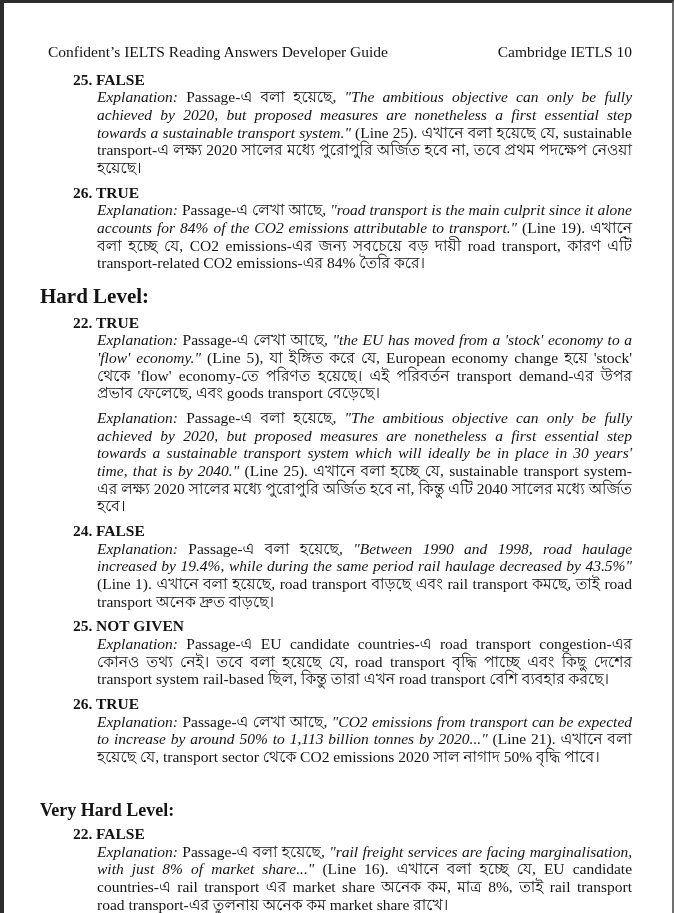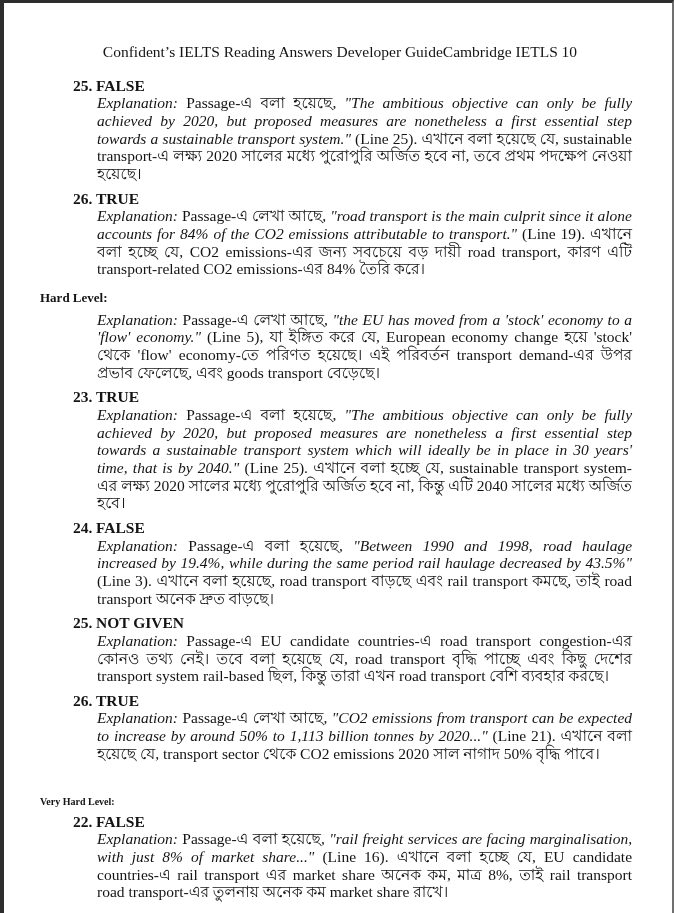--- a/index.html
+++ b/index.html
@@ -15,23 +15,23 @@
     border-left: 4px solid #2d2d2d;
     border-top: 3px solid #2d2d2d;
     border-right: 2px solid #707070;
     display: flex;
     flex-direction: column;
     overflow: hidden;
   }
   .content { padding: 40px 40px 0 36px; }
   .doc-header {
     display: flex;
-    justify-content: center;
+    justify-content: space-between;
     padding-left: 8px;
-    margin-bottom: 16px;
+    margin-bottom: 10px;
   }
   .section { margin-top: 13px; }
   .section.first { margin-top: 0; }
   .section.xl-gap { margin-top: 34px; }
   .section-heading { font-weight: bold; margin-bottom: 5px; }
   .item { margin: 5px 0 7px 33px; }
   .ansline { font-weight: bold; }
   .num { display: inline-block; min-width: 23px; }
   .expl { margin-left: 24px; text-align: justify; }
   .lbl { font-style: italic; font-weight: normal; }
@@ -62,63 +62,63 @@
         <div class="ansline"><span class="num">26.</span><span class="val">TRUE</span></div>
         <p class="expl"><b class="lbl">Explanation:</b>
 <span>Passage-এ লেখা আছে,</span>
 <i class="quote">"road transport is the main culprit since it alone accounts for 84% of the CO2 emissions attributable to transport."</i>
 <span>(Line 19). এখানে বলা হচ্ছে যে, CO2 emissions-এর জন্য সবচেয়ে বড় দায়ী road transport, কারণ এটি transport-related CO2 emissions-এর 84% তৈরি করে।</span></p>
       </article>
 
     </section>
 
     <section class="section">
-      <h2 class="section-heading" style="font-size:13px;">Hard Level:</h2>
+      <h2 class="section-heading" style="font-size:21px;">Hard Level:</h2>
 
       <article class="item">
+        <div class="ansline"><span class="num">22.</span><span class="val">TRUE</span></div>
         <p class="expl"><b class="lbl">Explanation:</b>
 <span>Passage-এ লেখা আছে,</span>
 <i class="quote">"the EU has moved from a 'stock' economy to a 'flow' economy."</i>
 <span>(Line 5), যা ইঙ্গিত করে যে, European economy change হয়ে 'stock' থেকে 'flow' economy-তে পরিণত হয়েছে। এই পরিবর্তন transport demand-এর উপর প্রভাব ফেলেছে, এবং goods transport বেড়েছে।</span></p>
       </article>
 
       <article class="item">
-        <div class="ansline"><span class="num">23.</span><span class="val">TRUE</span></div>
         <p class="expl"><b class="lbl">Explanation:</b>
 <span>Passage-এ বলা হয়েছে,</span>
 <i class="quote">"The ambitious objective can only be fully achieved by 2020, but proposed measures are nonetheless a first essential step towards a sustainable transport system which will ideally be in place in 30 years' time, that is by 2040."</i>
 <span>(Line 25). এখানে বলা হচ্ছে যে, sustainable transport system-এর লক্ষ্য 2020 সালের মধ্যে পুরোপুরি অর্জিত হবে না, কিন্তু এটি 2040 সালের মধ্যে অর্জিত হবে।</span></p>
       </article>
 
       <article class="item">
         <div class="ansline"><span class="num">24.</span><span class="val">FALSE</span></div>
         <p class="expl"><b class="lbl">Explanation:</b>
 <span>Passage-এ বলা হয়েছে,</span>
 <i class="quote">"Between 1990 and 1998, road haulage increased by 19.4%, while during the same period rail haulage decreased by 43.5%"</i>
-<span>(Line 3). এখানে বলা হয়েছে, road transport বাড়ছে এবং rail transport কমছে, তাই road transport অনেক দ্রুত বাড়ছে।</span></p>
+<span>(Line 1). এখানে বলা হয়েছে, road transport বাড়ছে এবং rail transport কমছে, তাই road transport অনেক দ্রুত বাড়ছে।</span></p>
       </article>
 
       <article class="item">
         <div class="ansline"><span class="num">25.</span><span class="val">NOT GIVEN</span></div>
         <p class="expl"><b class="lbl">Explanation:</b>
 <span>Passage-এ EU candidate countries-এ road transport congestion-এর কোনও তথ্য নেই। তবে বলা হয়েছে যে, road transport বৃদ্ধি পাচ্ছে এবং কিছু দেশের transport system rail-based ছিল, কিন্তু তারা এখন road transport বেশি ব্যবহার করছে।</span></p>
       </article>
 
       <article class="item">
         <div class="ansline"><span class="num">26.</span><span class="val">TRUE</span></div>
         <p class="expl"><b class="lbl">Explanation:</b>
 <span>Passage-এ লেখা আছে,</span>
 <i class="quote">"CO2 emissions from transport can be expected to increase by around 50% to 1,113 billion tonnes by 2020..."</i>
 <span>(Line 21). এখানে বলা হয়েছে যে, transport sector থেকে CO2 emissions 2020 সাল নাগাদ 50% বৃদ্ধি পাবে।</span></p>
       </article>
 
     </section>
 
     <section class="section xl-gap">
-      <h2 class="section-heading" style="font-size:10px;">Very Hard Level:</h2>
+      <h2 class="section-heading" style="font-size:18px;">Very Hard Level:</h2>
 
       <article class="item">
         <div class="ansline"><span class="num">22.</span><span class="val">FALSE</span></div>
         <p class="expl"><b class="lbl">Explanation:</b>
 <span>Passage-এ বলা হয়েছে,</span>
 <i class="quote">"rail freight services are facing marginalisation, with just 8% of market share..."</i>
 <span>(Line 16). এখানে বলা হচ্ছে যে, EU candidate countries-এ rail transport এর market share অনেক কম, মাত্র 8%, তাই rail transport road transport-এর তুলনায় অনেক কম market share রাখে।</span></p>
       </article>
 
     </section>

